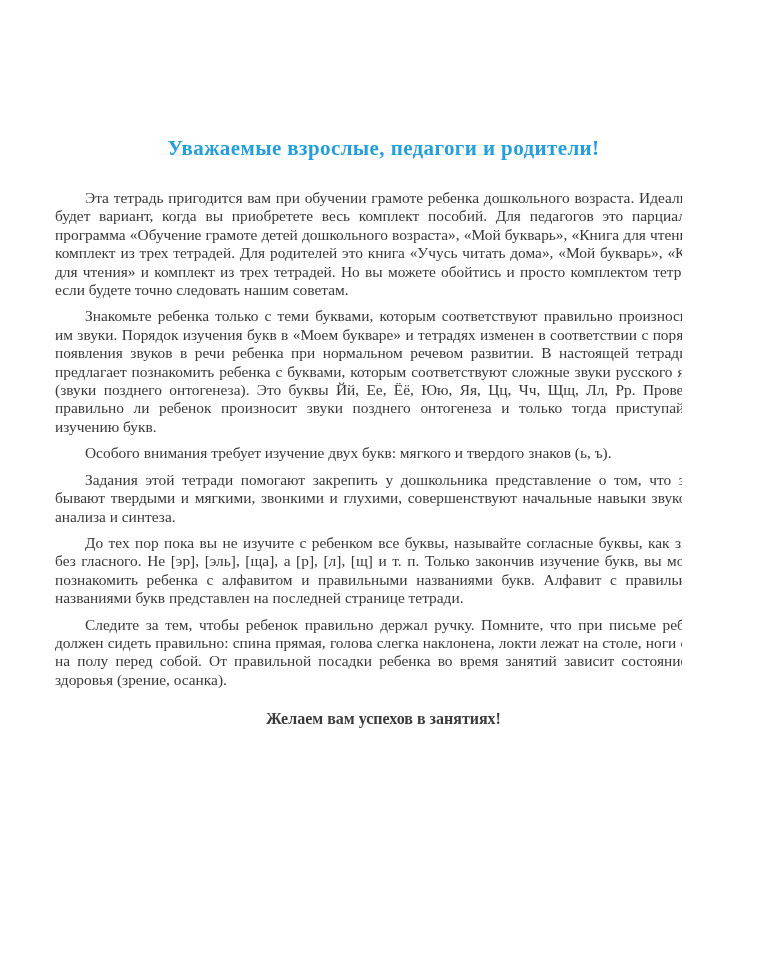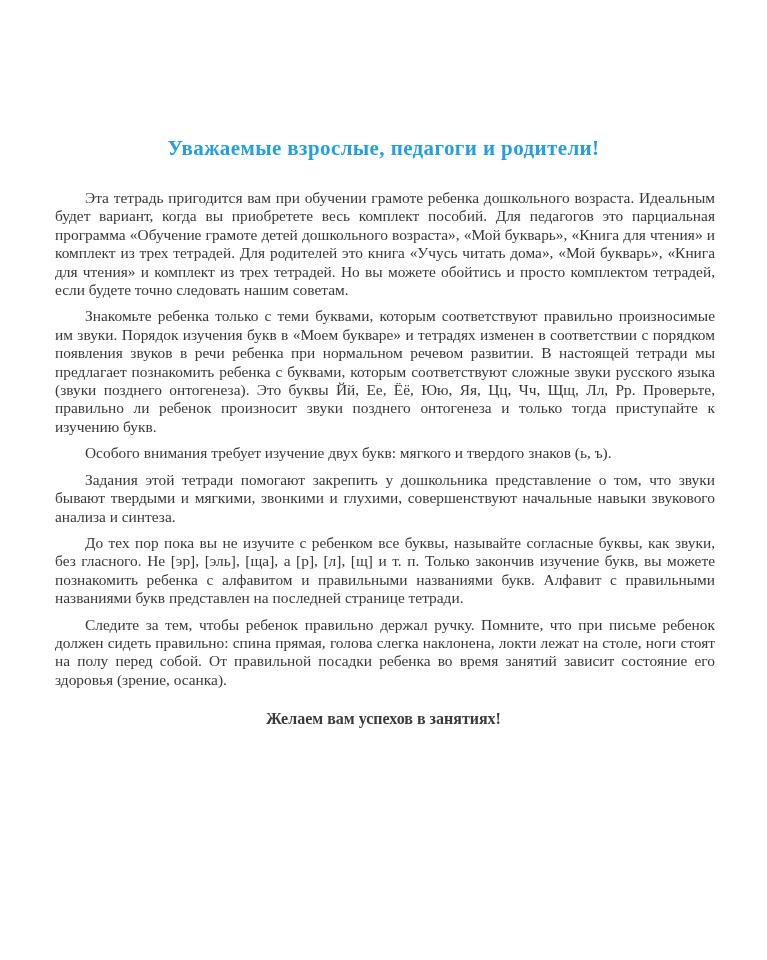--- a/index.html
+++ b/index.html
@@ -7,21 +7,20 @@
     padding: 0;
     background: #ffffff;
   }
   .page {
     position: relative;
     width: 682px;
     height: 960px;
     background: #ffffff;
     overflow: hidden;
     font-family: "Liberation Serif", serif;
-    padding-left: 44px;
   }
   .title {
     position: absolute;
     top: 136px;
     left: 0;
     width: 767px;
     text-align: center;
     font-size: 21px;
     font-weight: bold;
     letter-spacing: 0.4px;

